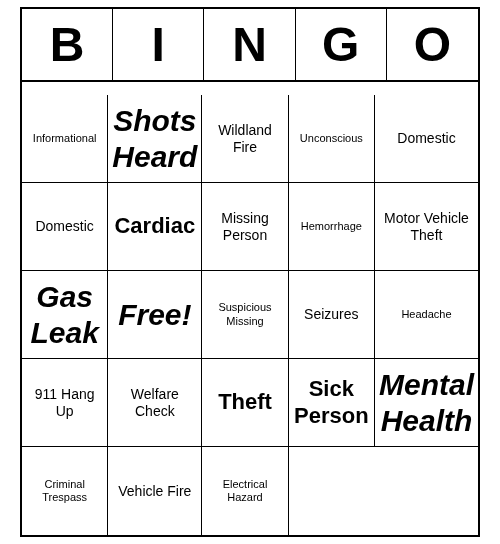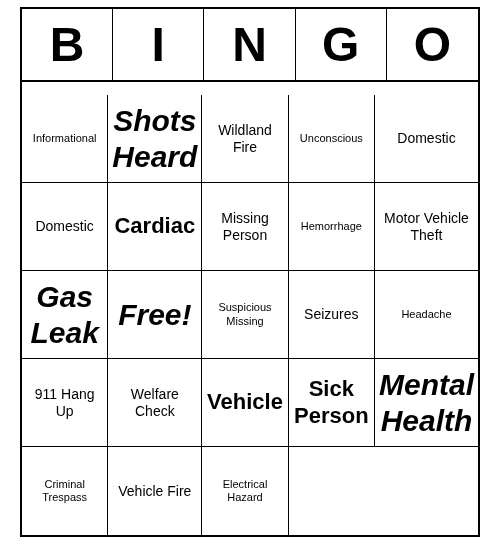--- a/index.html
+++ b/index.html
@@ -129,21 +129,21 @@
       <div class="bingo-cell">
         <span class="text-small">Headache</span>
       </div>
       <div class="bingo-cell">
         <span class="text-medium">911 Hang Up</span>
       </div>
       <div class="bingo-cell">
         <span class="text-medium">Welfare Check</span>
       </div>
       <div class="bingo-cell">
-        <span class="text-large">Vehicle</span>
+        <span class="text-large">Theft</span>
       </div>
       <div class="bingo-cell">
         <span class="text-large">Sick Person</span>
       </div>
       <div class="bingo-cell">
         <span class="text-xlarge">Mental Health</span>
       </div>
       <div class="bingo-cell">
         <span class="text-small">Criminal Trespass</span>
       </div>

